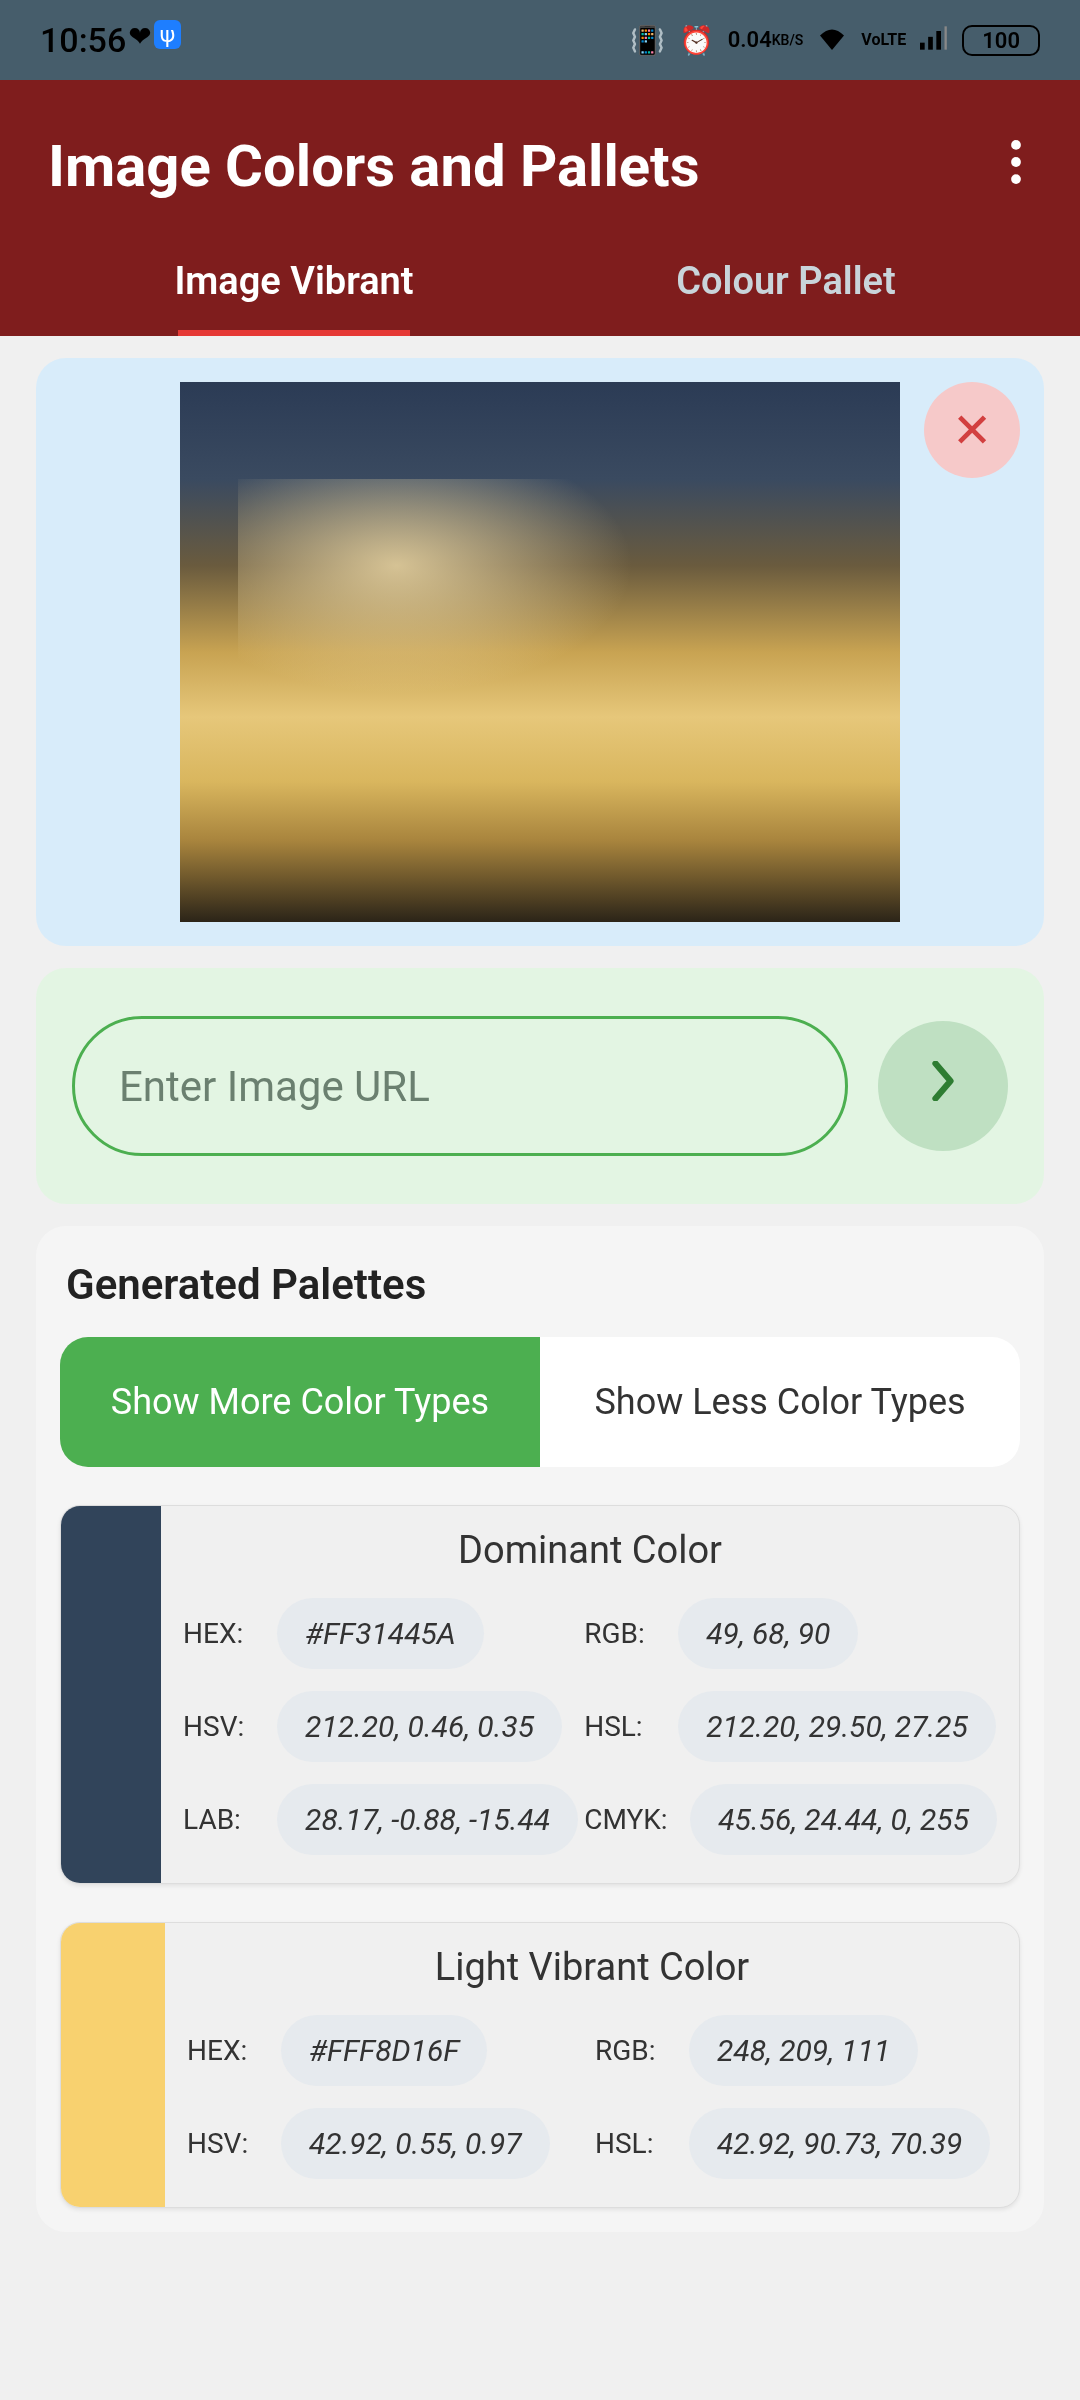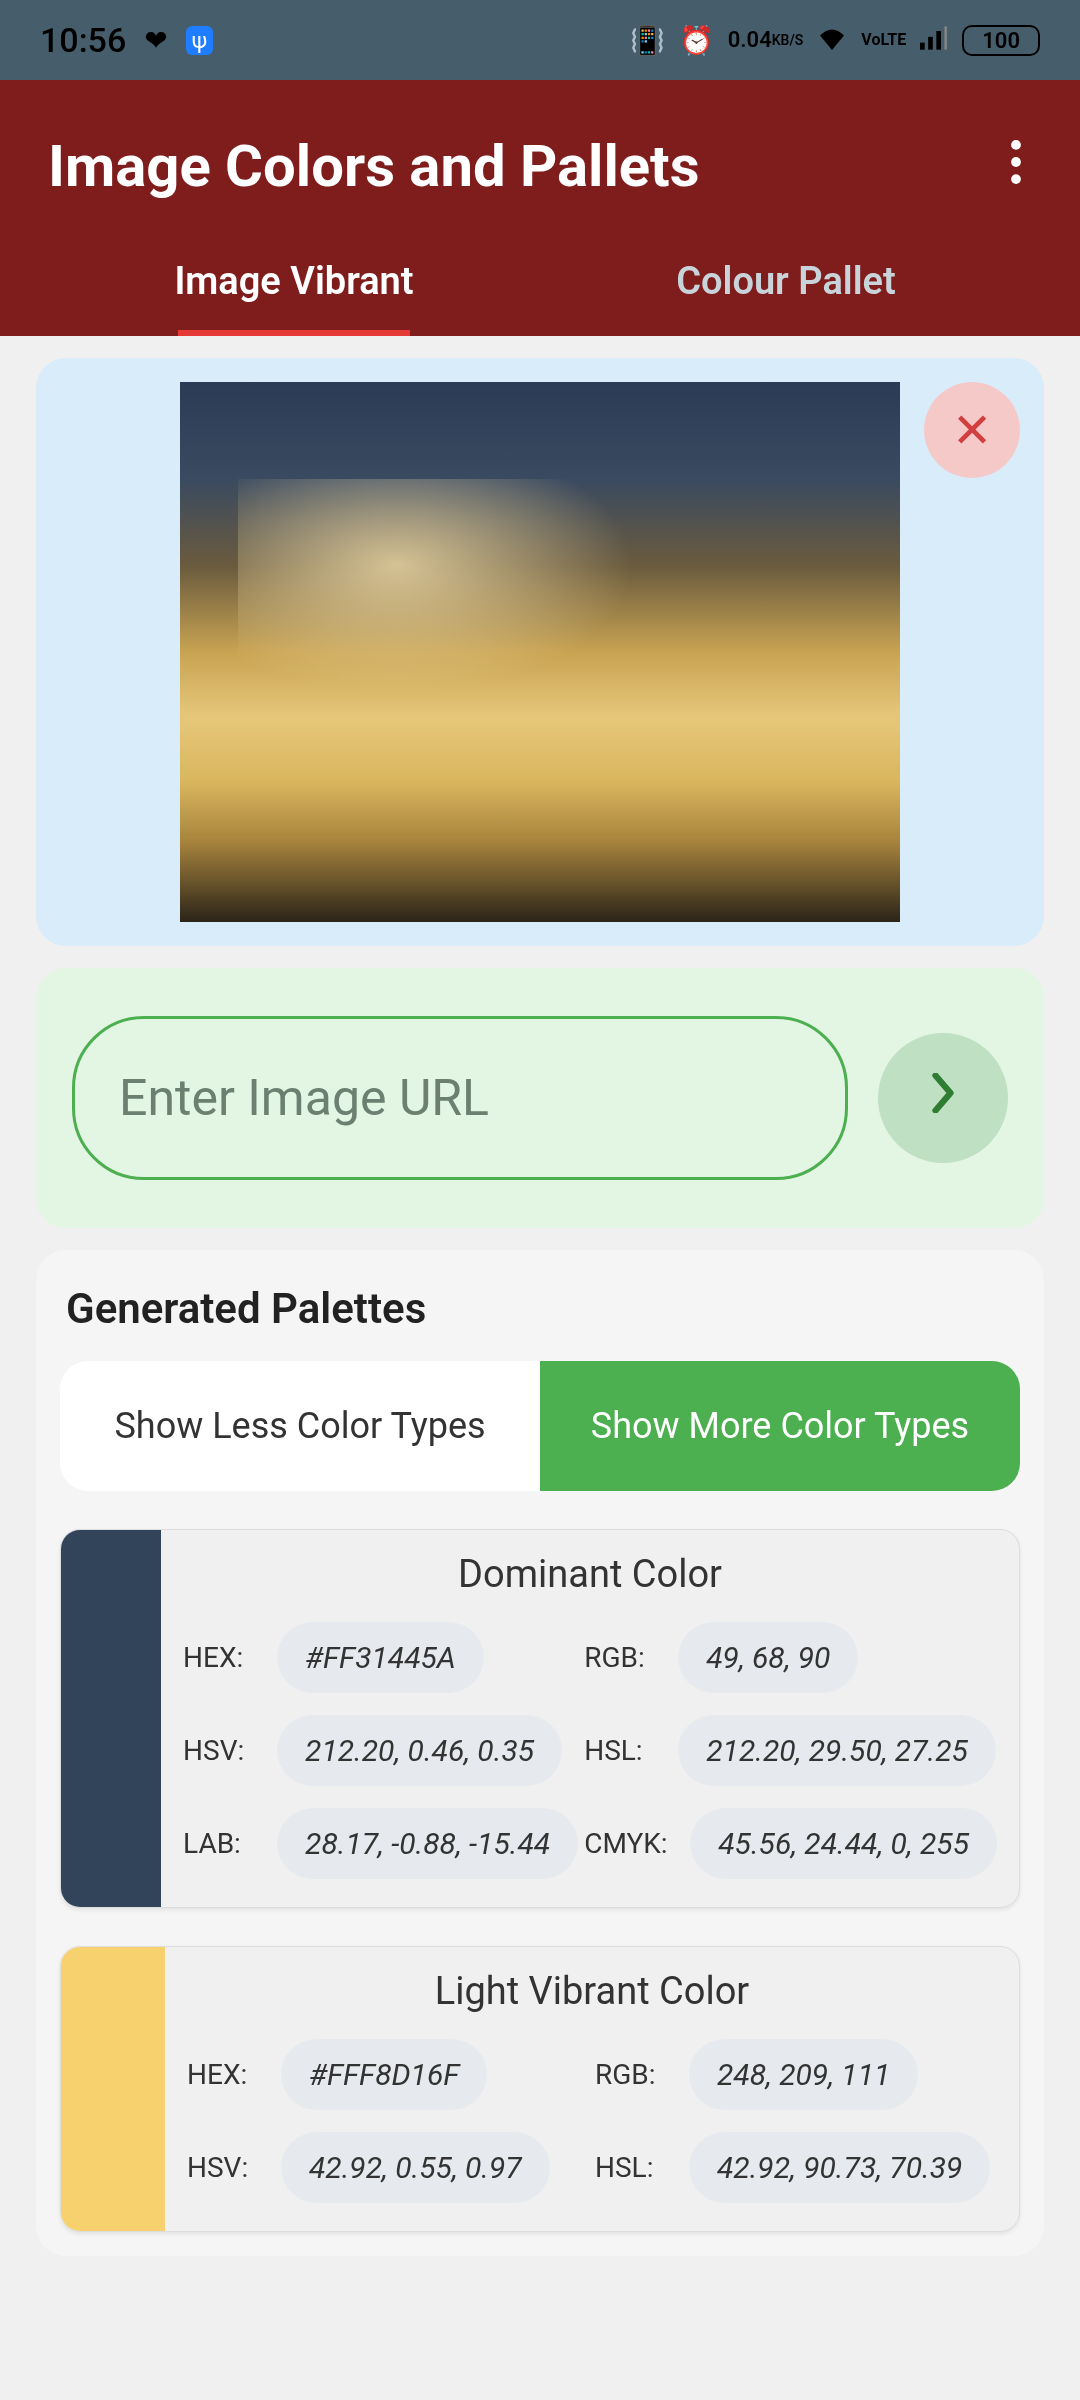--- a/index.html
+++ b/index.html
@@ -7,21 +7,21 @@
 
   .status-bar {
     height: 80px;
     background: #465d6b;
     display: flex;
     align-items: center;
     justify-content: space-between;
     padding: 0 40px;
     color: #000;
   }
-  .status-left { display: flex; align-items: center; gap: 18px; }
+  .status-left { display: flex; align-items: flex-start; gap: 2px; }
   .status-time { font-size: 34px; font-weight: 500; }
   .status-right { display: flex; align-items: center; gap: 14px; }
   .status-icon { font-size: 28px; }
   .kbs-block { display: flex; flex-direction: row; align-items: center; line-height: 1; }
   .kbs-top { font-size: 22px; font-weight: 600; }
   .kbs-bot { font-size: 14px; font-weight: 600; }
   .battery-badge { border: 2.5px solid #000; border-radius: 10px; padding: 1px 18px; font-size: 22px; font-weight: 600; }
 
   .app-bar {
     background: #7f1d1d;
@@ -65,22 +65,22 @@
   .url-card {
     background: #e3f5e3;
     border-radius: 30px;
     margin-top: 22px;
     padding: 48px 36px;
     display: flex;
     align-items: center;
     gap: 30px;
   }
   .url-input {
-    flex: 1; height: 164px; border: 3px solid #4caf50; border-radius: 72px;
-    background: transparent; padding: 0 44px; font-size: 50px; color: #6b8070;
+    flex: 1; height: 140px; border: 3px solid #4caf50; border-radius: 72px;
+    background: transparent; padding: 0 44px; font-size: 42px; color: #6b8070;
     outline: none;
   }
   .url-input::placeholder { color: #6b8070; }
   .go-btn { width: 130px; height: 130px; border-radius: 50%; background: #bfe0c2; display: flex; align-items: center; justify-content: center; cursor: pointer; }
   .go-chevron { font-size: 44px; color: #2e7d32; font-weight: 700; }
 
   .palettes-card {
     background: #f5f5f5;
     border-radius: 30px;
     margin-top: 22px;
@@ -181,22 +181,22 @@
         <svg width="30" height="40" viewBox="0 0 20 32">
             <path d="M4 2 L16 16 L4 30" stroke="#2e7d32" stroke-width="5" fill="none" stroke-linecap="round" stroke-linejoin="round"></path>
           </svg>
       </span>
     </div>
   </div>
 
   <div class="palettes-card">
     <div class="palettes-title">Generated Palettes</div>
     <div class="toggle-row">
+      <div class="toggle-btn green">Show More Color Types</div>
       <div class="toggle-btn white">Show Less Color Types</div>
-      <div class="toggle-btn green">Show More Color Types</div>
     </div>
 
     <div class="color-card">
       <div class="swatch" style="background:#31445a"></div>
       <div class="color-body">
         <div class="color-title">Dominant Color</div>
         <div class="color-grid">
           <div class="kv">
             <span class="kv-label">HEX:</span>
             <span class="kv-pill">#FF31445A</span>

